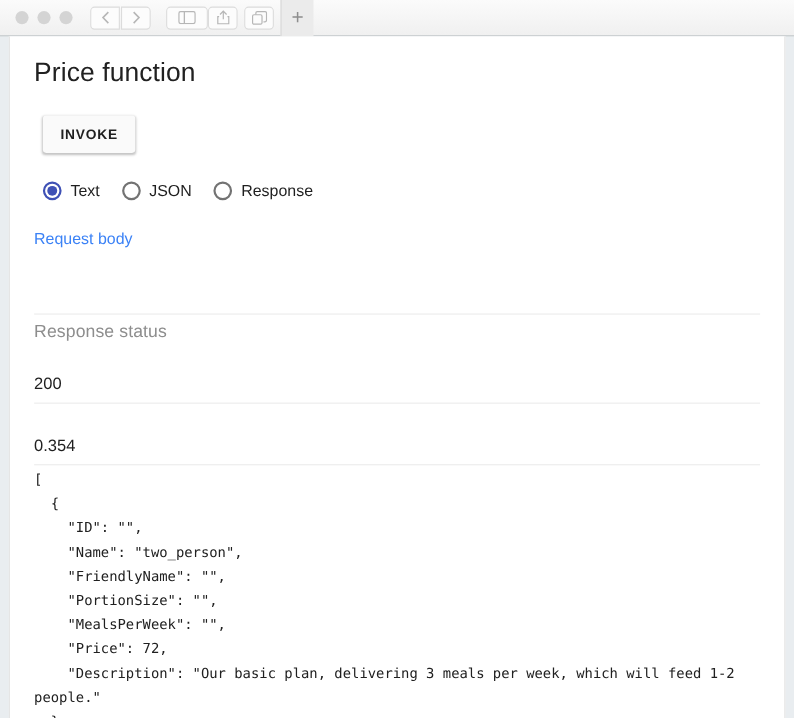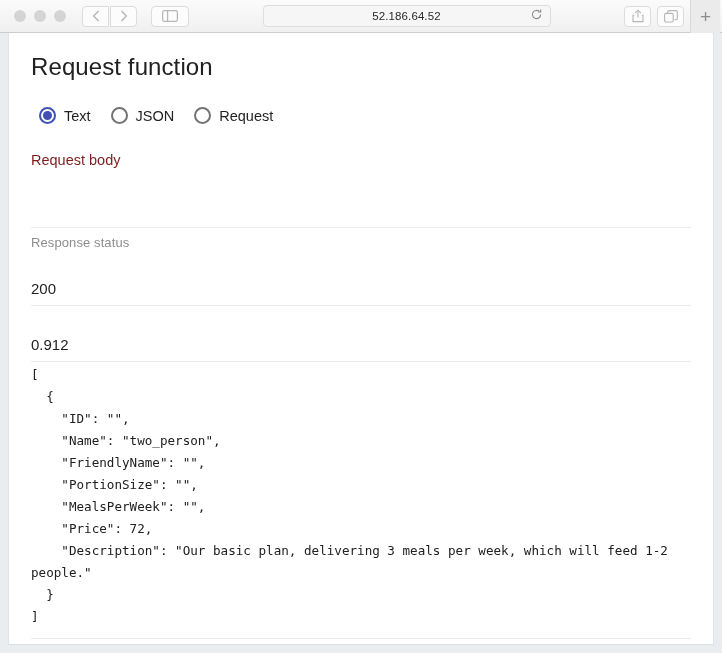--- a/index.html
+++ b/index.html
@@ -142,25 +142,25 @@
     padding-bottom: 6px;
   }
   .field.request-body {
     margin-top: 26px;
     min-height: 78px;
     border-bottom: 1px solid #ececec;
     padding-bottom: 0;
   }
   .placeholder {
     font-size: 14.5px;
-    color: #7f1d1d;
+    color: #3b82f6;
     padding-top: 2px;
   }
   .field-label {
-    font-size: 13px;
+    font-size: 16px;
     color: #8d8d8d;
     padding-top: 7px;
     letter-spacing: 0.1px;
   }
   .field-value {
     font-size: 15px;
     color: #1f1f1f;
     padding-top: 4px;
     padding-bottom: 2px;
     margin-top: 26px;
@@ -213,31 +213,20 @@
 
     <div class="chrome-btn sidebar-btn">
       <span>
         <svg width="16" height="12" viewBox="0 0 16 12" fill="none" stroke="currentColor" stroke-width="1.2">
           <rect x="0.6" y="0.6" width="14.8" height="10.8" rx="1.6"></rect>
           <line x1="5.6" y1="0.6" x2="5.6" y2="11.4"></line>
         </svg>
       </span>
     </div>
 
-    <div class="url-wrap">
-      <div class="url-bar">
-        <span class="url-text">52.186.64.52</span>
-        <span class="reload-icon">
-          <svg width="13" height="13" viewBox="0 0 13 13" fill="none" stroke="currentColor" stroke-width="1.1">
-            <path d="M10.6 6.5 a4.1 4.1 0 1 1 -1.3 -3"></path>
-            <path d="M10.7 1.4 L10.7 4.0 L8.1 4.0" stroke-linejoin="round"></path>
-          </svg>
-        </span>
-      </div>
-    </div>
 
     <div class="right-group">
       <div class="chrome-btn">
         <span>
           <svg width="12" height="14" viewBox="0 0 12 14" fill="none" stroke="currentColor" stroke-width="1.1">
             <path d="M3 4.2 L6 1.2 L9 4.2"></path>
             <line x1="6" y1="1.4" x2="6" y2="8.6"></line>
             <path d="M2.2 6.2 H1 v6.4 h10 V6.2 H9.8"></path>
           </svg>
         </span>
@@ -251,55 +240,56 @@
         </span>
       </div>
       <div class="plus-tab">+</div>
     </div>
   </div>
 
   <div class="viewport">
     <div class="page">
       <div class="page-inner">
 
-        <h1 class="page-title">Request function</h1>
-
+        <h1 class="page-title">Price function</h1>
+
+        <button class="invoke-btn">INVOKE</button>
 
         <div class="radio-row">
           <div class="radio-item checked">
             <span class="radio-circle">
               <span class="radio-dot"></span>
             </span>
             <span class="radio-label">Text</span>
           </div>
           <div class="radio-item">
             <span class="radio-circle">
               
             </span>
             <span class="radio-label">JSON</span>
           </div>
           <div class="radio-item">
             <span class="radio-circle">
               
             </span>
-            <span class="radio-label">Request</span>
+            <span class="radio-label">Response</span>
           </div>
         </div>
 
         <div class="field request-body">
           <div class="placeholder">Request body</div>
         </div>
 
         <div class="field">
           <div class="field-label">Response status</div>
           <div class="field-value">200</div>
         </div>
 
         <div class="field">
-          <div class="field-value">0.912</div>
+          <div class="field-value">0.354</div>
         </div>
 
         <div class="response-body-field">
           <div class="code">[
   {
     "ID": "",
     "Name": "two_person",
     "FriendlyName": "",
     "PortionSize": "",
     "MealsPerWeek": "",

